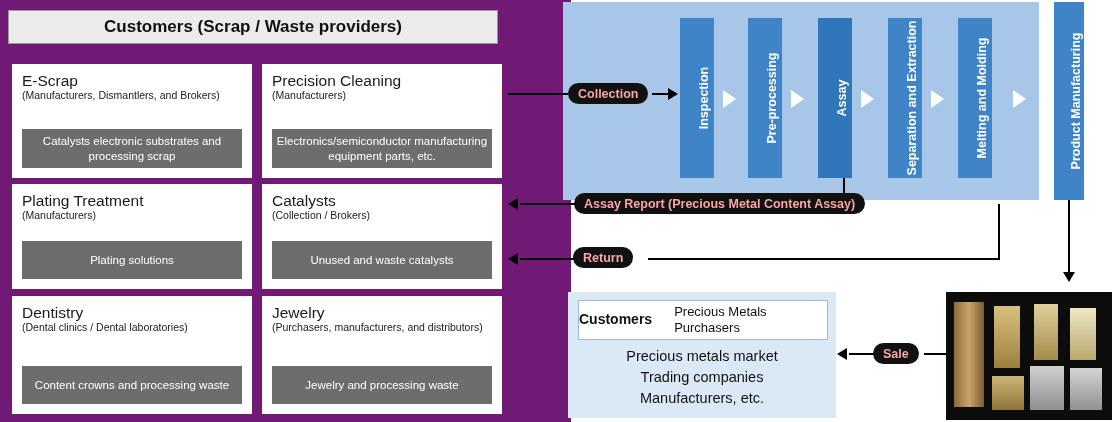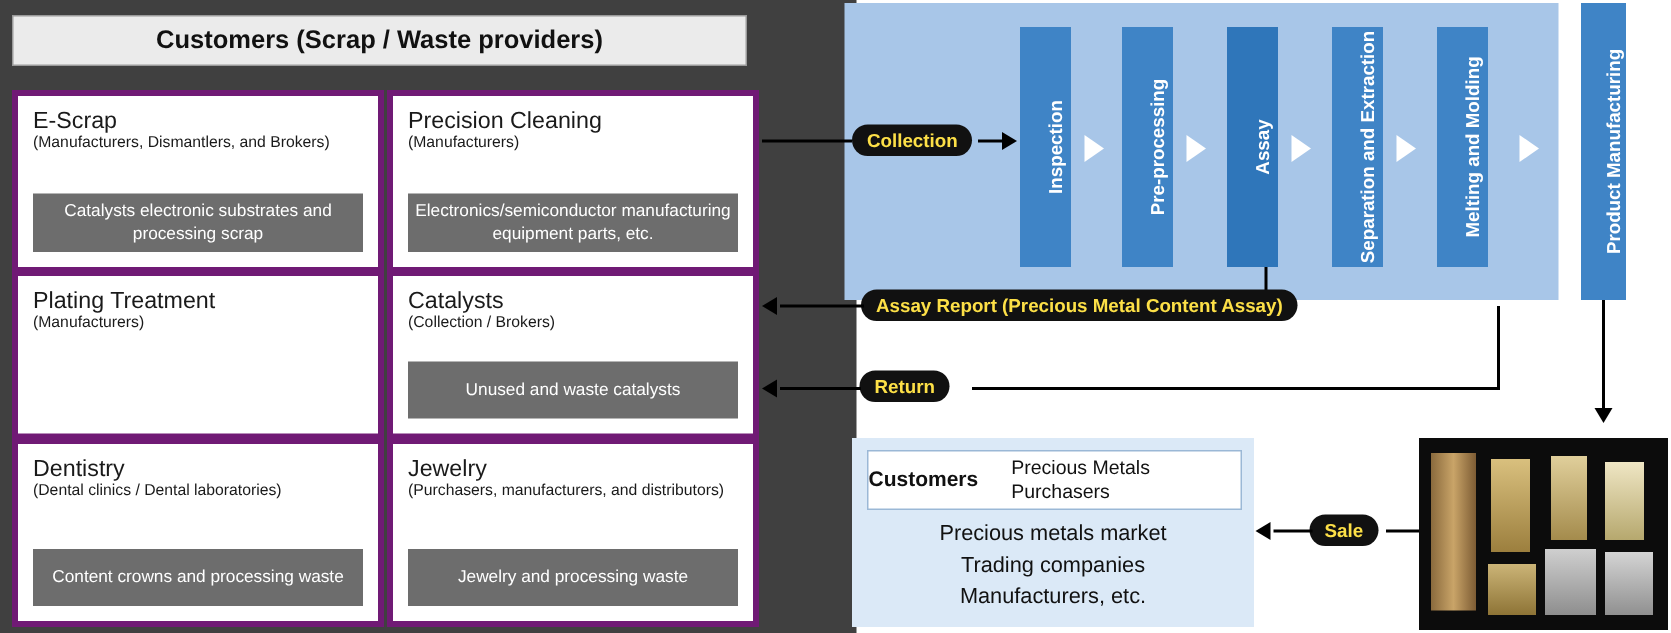--- a/index.html
+++ b/index.html
@@ -1,20 +1,20 @@
 <!DOCTYPE html>
 <html><head>
 <meta charset="utf-8">
 <style>
   html,body{margin:0;padding:0;}
   body{width:1114px;height:422px;background:#ffffff;font-family:"Liberation Sans",sans-serif;position:relative;overflow:hidden;}
   .root{position:relative;width:1114px;height:422px;}
 
   
-  .cust-panel{position:absolute;left:0;top:0;width:571px;height:422px;background:#404040;}
+  .cust-panel{position:absolute;left:0;top:0;width:571px;height:422px;background:#701a75;}
   .cust-title{position:absolute;left:8px;top:10px;width:488px;height:32px;background:#ebebeb;border:1px solid #9a9a9a;
     display:flex;align-items:center;justify-content:center;font-size:17px;font-weight:bold;color:#111;}
   .card{position:absolute;background:#ffffff;border:4px solid #701a75;}
   .card .hd{font-size:15.5px;color:#1a1a1a;margin:8px 0 0 10px;line-height:1.1;}
   .card .sub{font-size:10.5px;color:#1a1a1a;margin:0 0 0 10px;line-height:1.15;}
   .card .gray{position:absolute;left:10px;right:10px;bottom:10px;background:#6d6d6d;color:#fff;
     font-size:11.5px;line-height:1.25;display:flex;align-items:center;justify-content:center;text-align:center;padding:5px 4px;box-sizing:border-box;min-height:38px;}
 
   
   .proc-bg{position:absolute;left:563px;top:2px;width:476px;height:198px;background:#a8c6e8;}
@@ -22,21 +22,21 @@
   .stage.dark{background:#2f76ba;}
   .stage span{display:block;white-space:nowrap;font-size:12.5px;font-weight:bold;
     transform:rotate(-90deg);transform-origin:left top;position:absolute;left:50%;top:50%;}
   .pm-stage{position:absolute;left:1054px;top:2px;width:30px;height:198px;background:#3f84c6;color:#fff;}
   .pm-stage span{display:block;white-space:nowrap;font-size:12.5px;font-weight:bold;
     transform:rotate(-90deg);transform-origin:left top;position:absolute;left:50%;top:50%;}
 
   .tri{position:absolute;width:0;height:0;border-top:9px solid transparent;border-bottom:9px solid transparent;border-left:13px solid #ffffff;top:90px;}
 
   
-  .pill{position:absolute;background:#111111;color:#fde047;border-radius:11px;font-size:12.5px;font-weight:bold;
+  .pill{position:absolute;background:#111111;color:#fca5a5;border-radius:11px;font-size:12.5px;font-weight:bold;
     display:flex;align-items:center;justify-content:center;padding:0 10px;height:21px;white-space:nowrap;}
 
   
   .ln{position:absolute;background:#000000;}
   .arw-l{position:absolute;width:0;height:0;border-top:6px solid transparent;border-bottom:6px solid transparent;border-right:10px solid #000;}
   .arw-r{position:absolute;width:0;height:0;border-top:6px solid transparent;border-bottom:6px solid transparent;border-left:10px solid #000;}
   .arw-d{position:absolute;width:0;height:0;border-left:6px solid transparent;border-right:6px solid transparent;border-top:10px solid #000;}
 
   
   .buyers{position:absolute;left:568px;top:292px;width:268px;height:126px;background:#dbe9f7;}
@@ -66,20 +66,21 @@
 
     <div class="card" style="left:258px;top:60px;width:240px;height:114px;">
       <div class="hd">Precision Cleaning</div>
       <div class="sub">(Manufacturers)</div>
       <div class="gray">Electronics/semiconductor manufacturing equipment parts, etc.</div>
     </div>
 
     <div class="card" style="left:8px;top:180px;width:240px;height:105px;">
       <div class="hd">Plating Treatment</div>
       <div class="sub">(Manufacturers)</div>
+      <div class="gray">Plating solutions</div>
     </div>
 
     <div class="card" style="left:258px;top:180px;width:240px;height:105px;">
       <div class="hd">Catalysts</div>
       <div class="sub">(Collection / Brokers)</div>
       <div class="gray">Unused and waste catalysts</div>
     </div>
 
     <div class="card" style="left:8px;top:292px;width:240px;height:118px;">
       <div class="hd">Dentistry</div>

